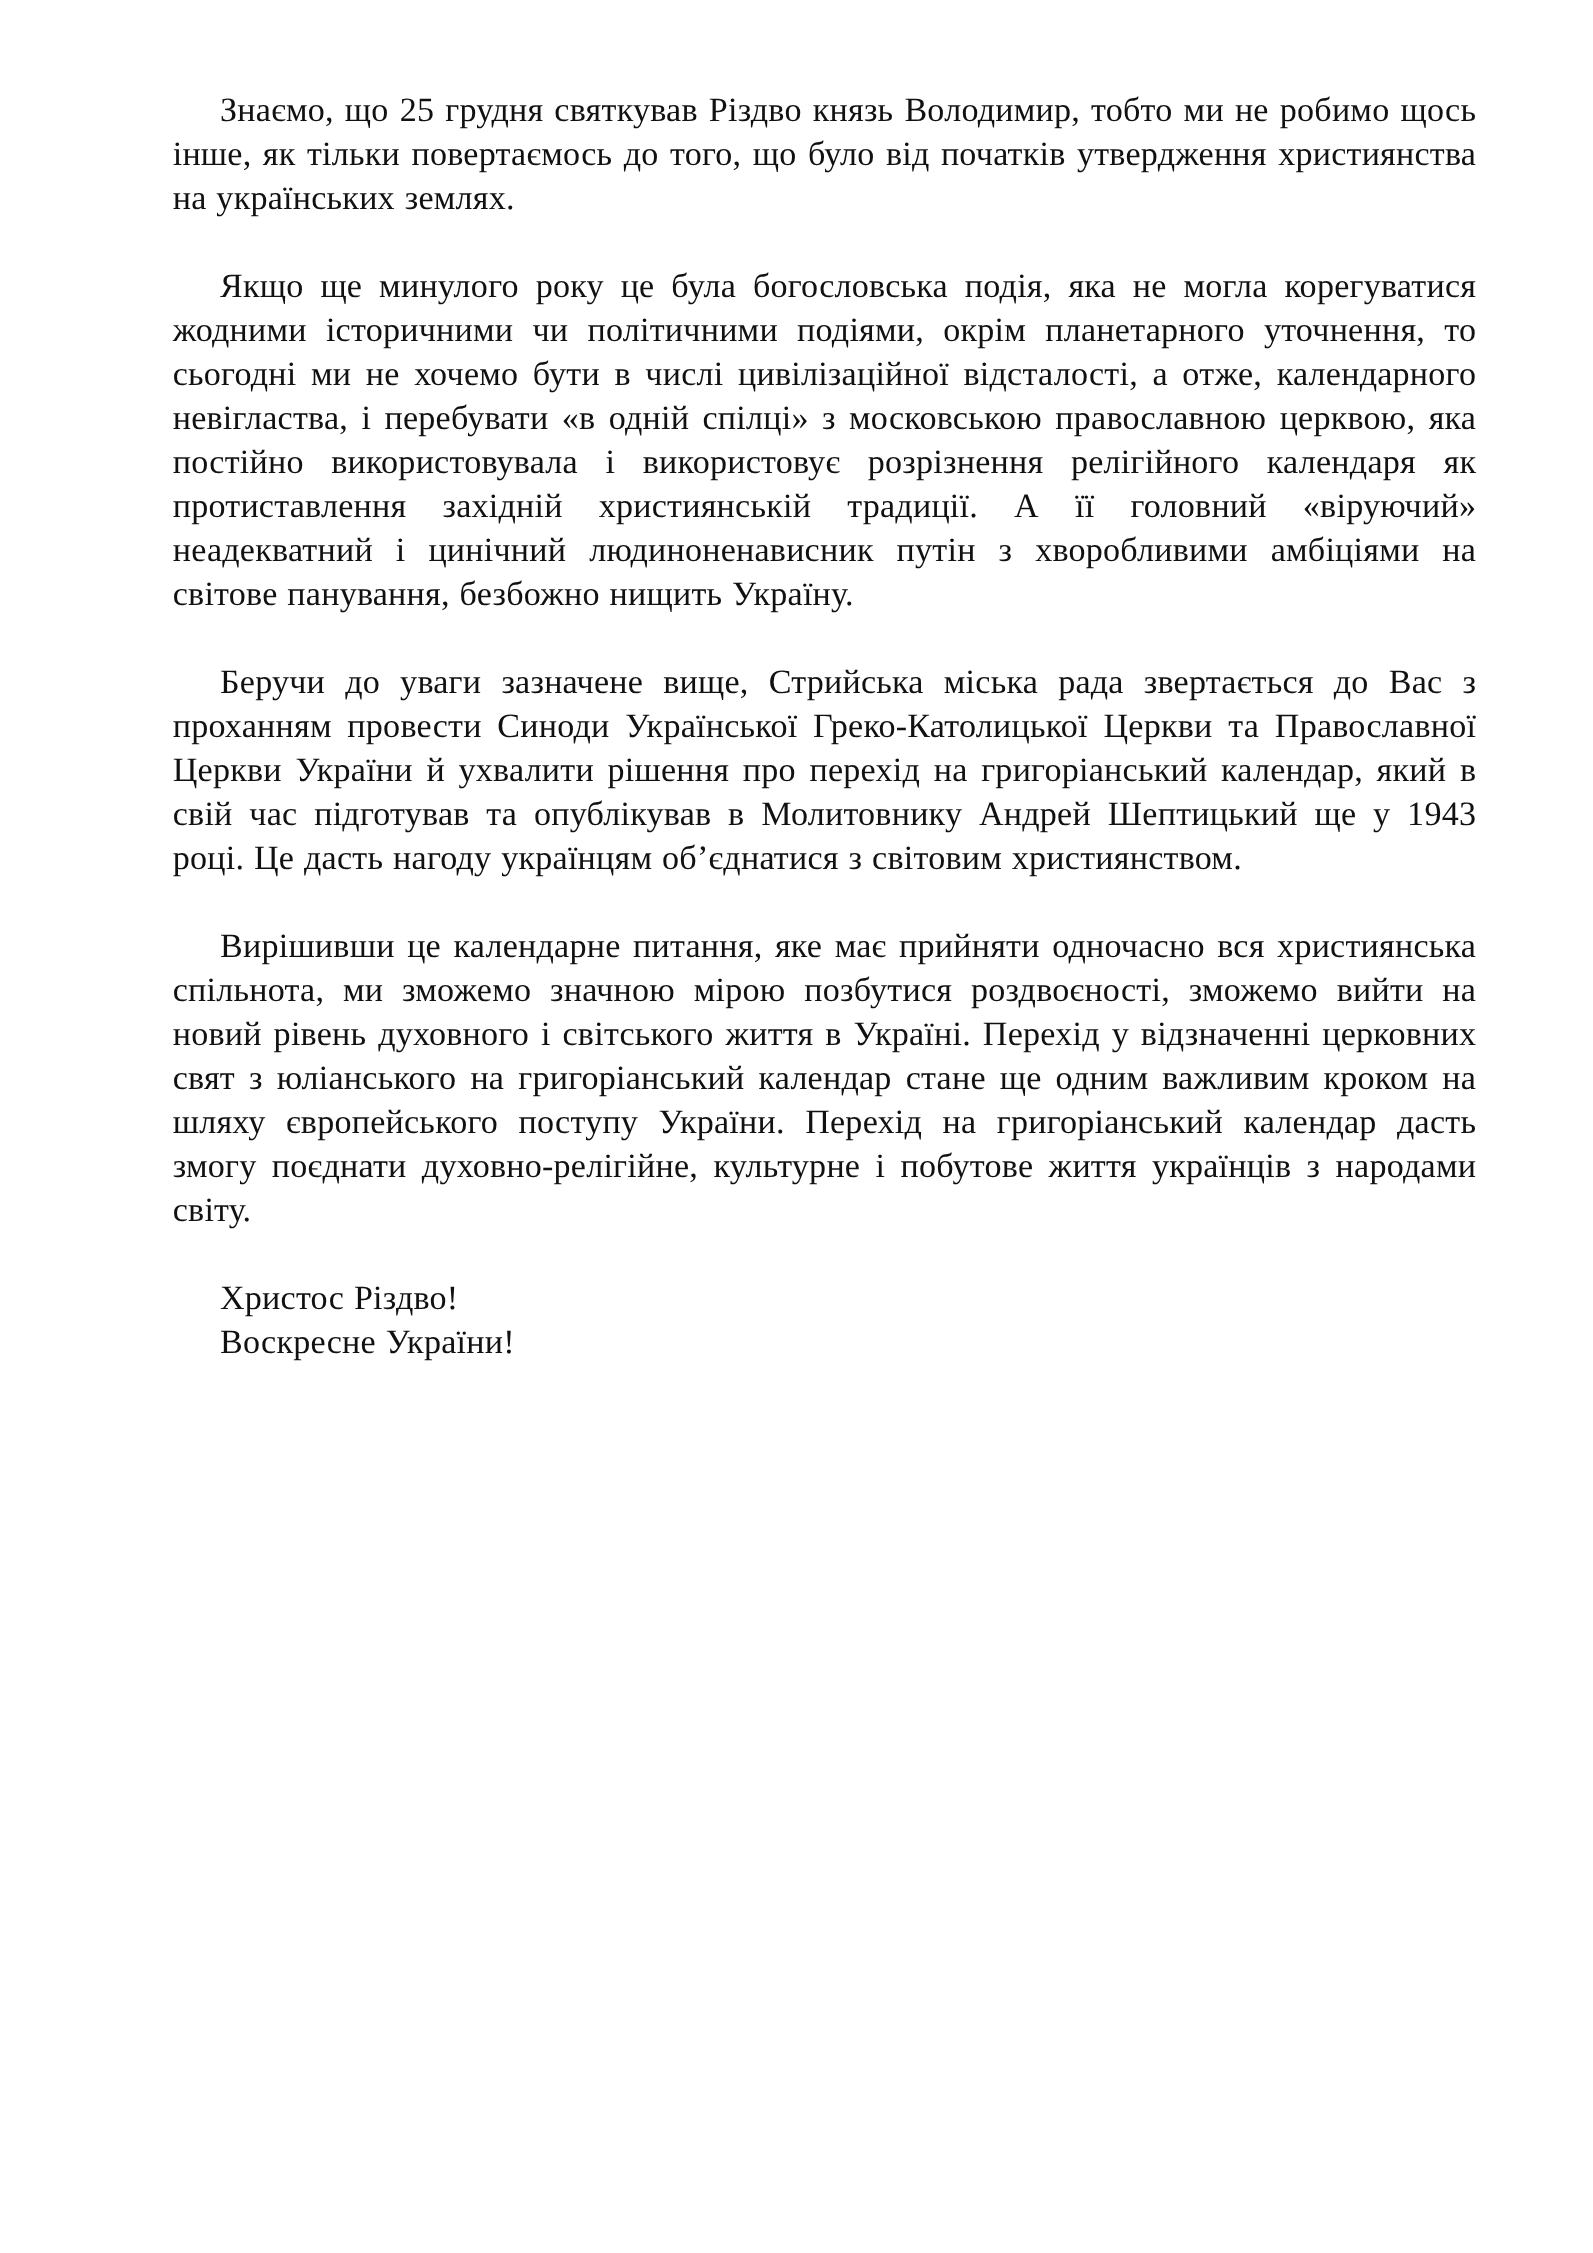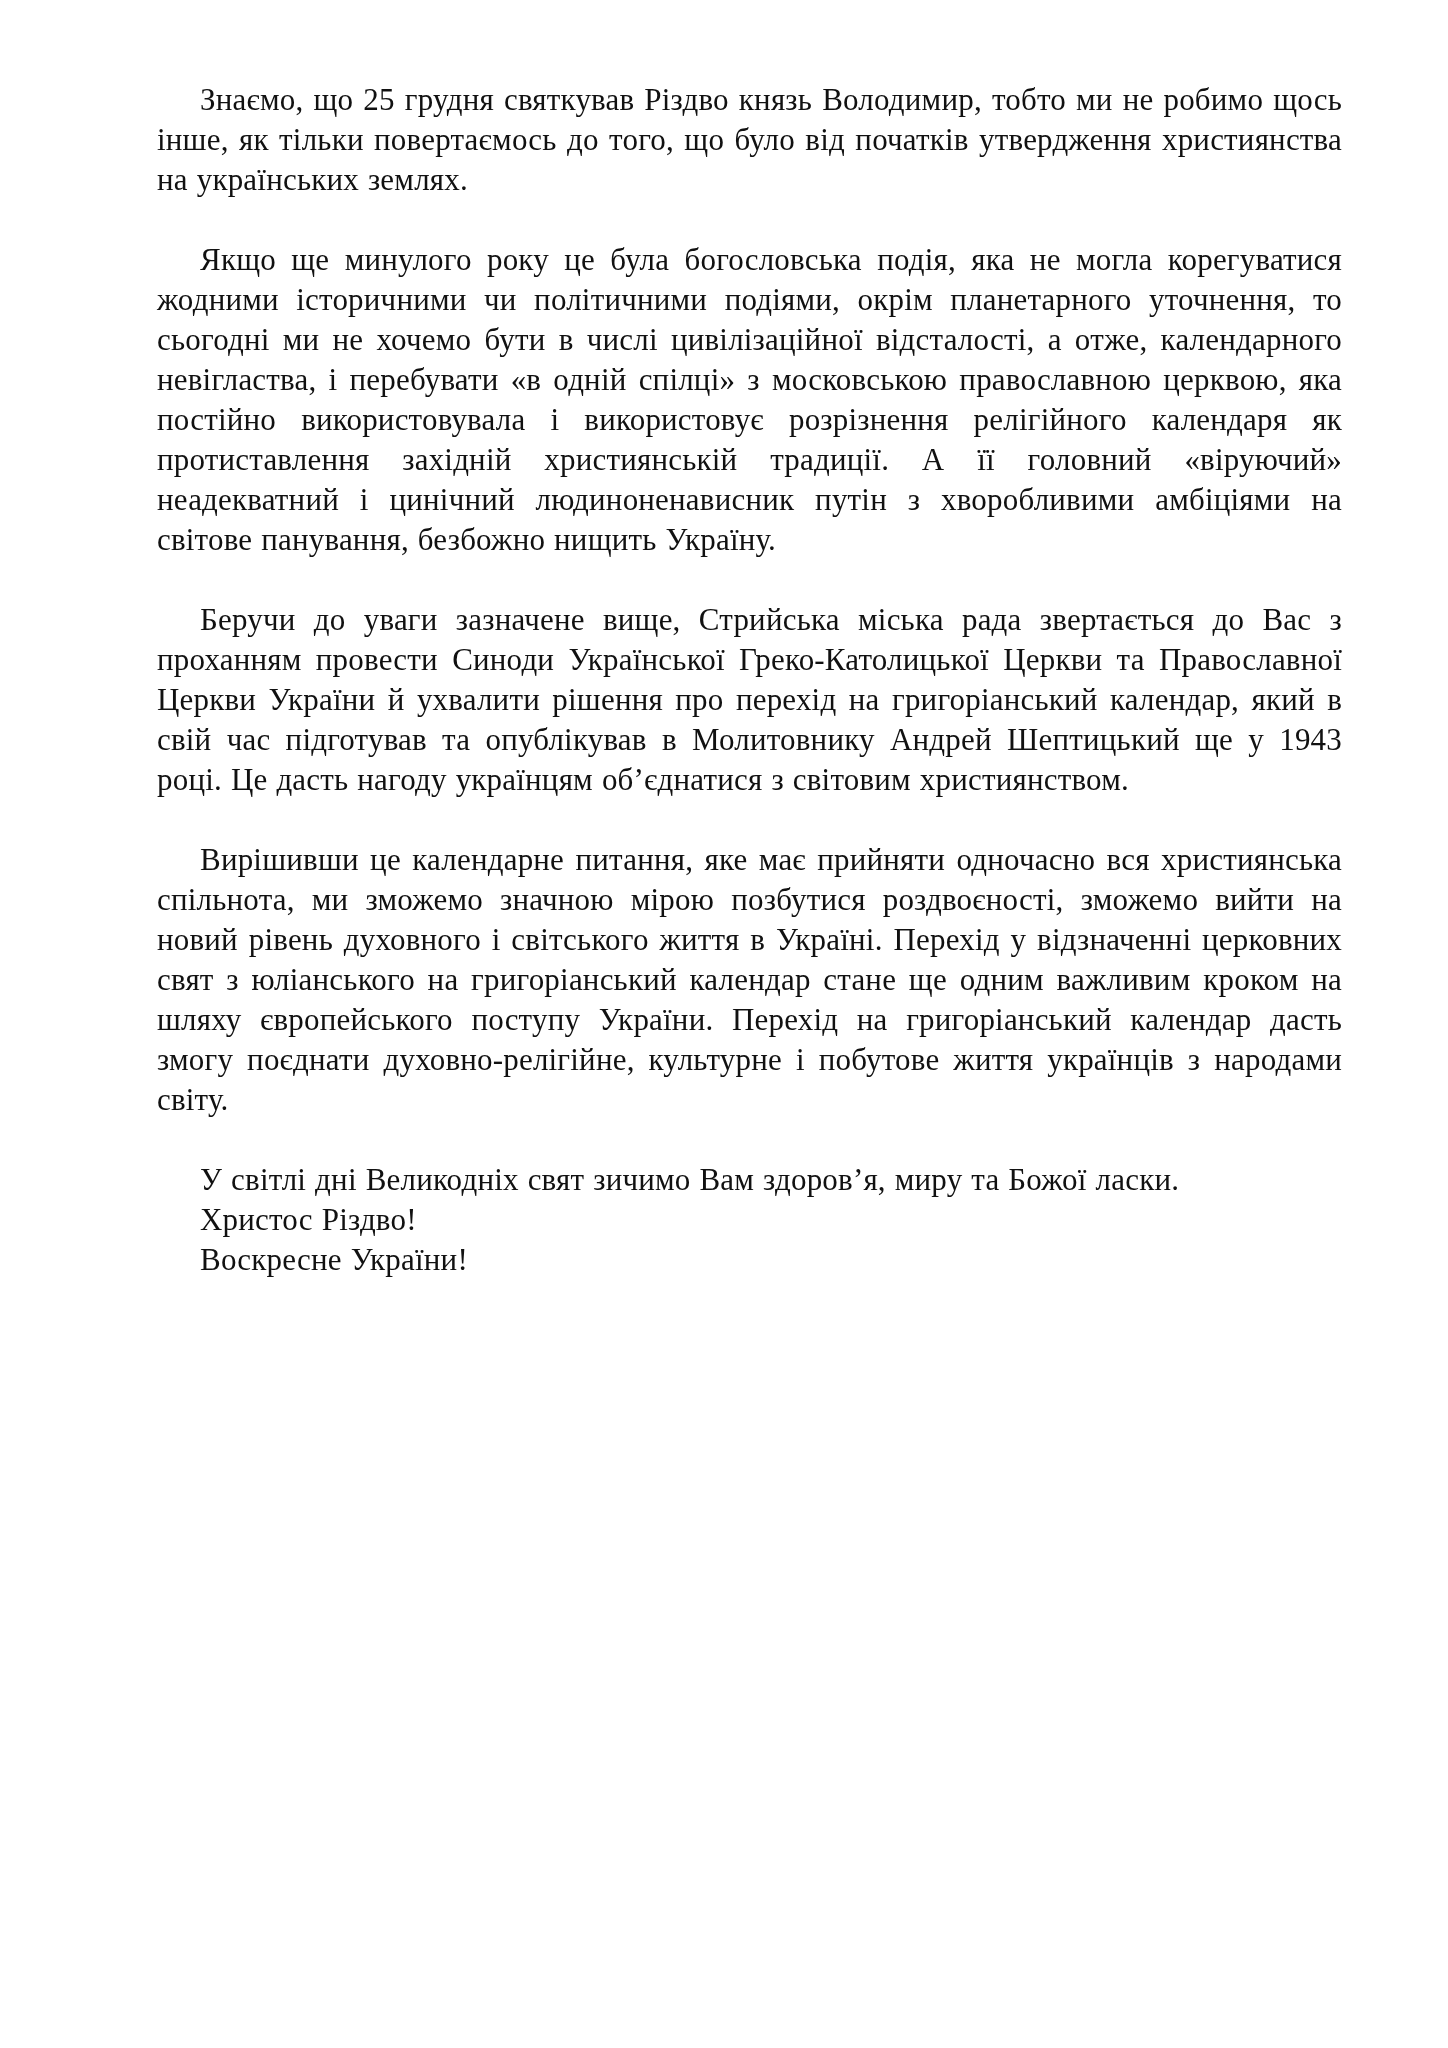--- a/index.html
+++ b/index.html
@@ -46,17 +46,16 @@
 </style>
 </head>
 <body>
 
 <div class="page">
   <div class="textblock">
     <p class="para">Знаємо, що 25 грудня святкував Різдво князь Володимир, тобто ми не робимо щось інше, як тільки повертаємось до того, що було від початків утвердження християнства на українських землях.</p>
     <p class="para">Якщо ще минулого року це була богословська подія, яка не могла корегуватися жодними історичними чи політичними подіями, окрім планетарного уточнення, то сьогодні ми не хочемо бути в числі цивілізаційної відсталості, а отже, календарного невігластва, і перебувати «в одній спілці» з московською православною церквою, яка постійно використовувала і використовує розрізнення релігійного календаря як протиставлення західній християнській традиції. А її головний «віруючий» неадекватний і цинічний людиноненависник путін з хворобливими амбіціями на світове панування, безбожно нищить Україну.</p>
     <p class="para">Беручи до уваги зазначене вище, Стрийська міська рада звертається до Вас з проханням провести Синоди Української Греко-Католицької Церкви та Православної Церкви України й ухвалити рішення про перехід на григоріанський календар, який в свій час підготував та опублікував в Молитовнику Андрей Шептицький ще у 1943 році. Це дасть нагоду українцям об’єднатися з світовим християнством.</p>
     <p class="para">Вирішивши це календарне питання, яке має прийняти одночасно вся християнська спільнота, ми зможемо значною мірою позбутися роздвоєності, зможемо вийти на новий рівень духовного і світського життя в Україні. Перехід у відзначенні церковних свят з юліанського на григоріанський календар стане ще одним важливим кроком на шляху європейського поступу України. Перехід на григоріанський календар дасть змогу поєднати духовно-релігійне, культурне і побутове життя українців з народами світу.</p>
-    <p class="para closing">У світлі дні Великодніх свят зичимо Вам здоров’я, миру та Божої ласки.</p>
     <p class="para closing">Христос Різдво!</p>
     <p class="para closing">Воскресне України!</p>
   </div>
 </div>
 
 </body></html>

